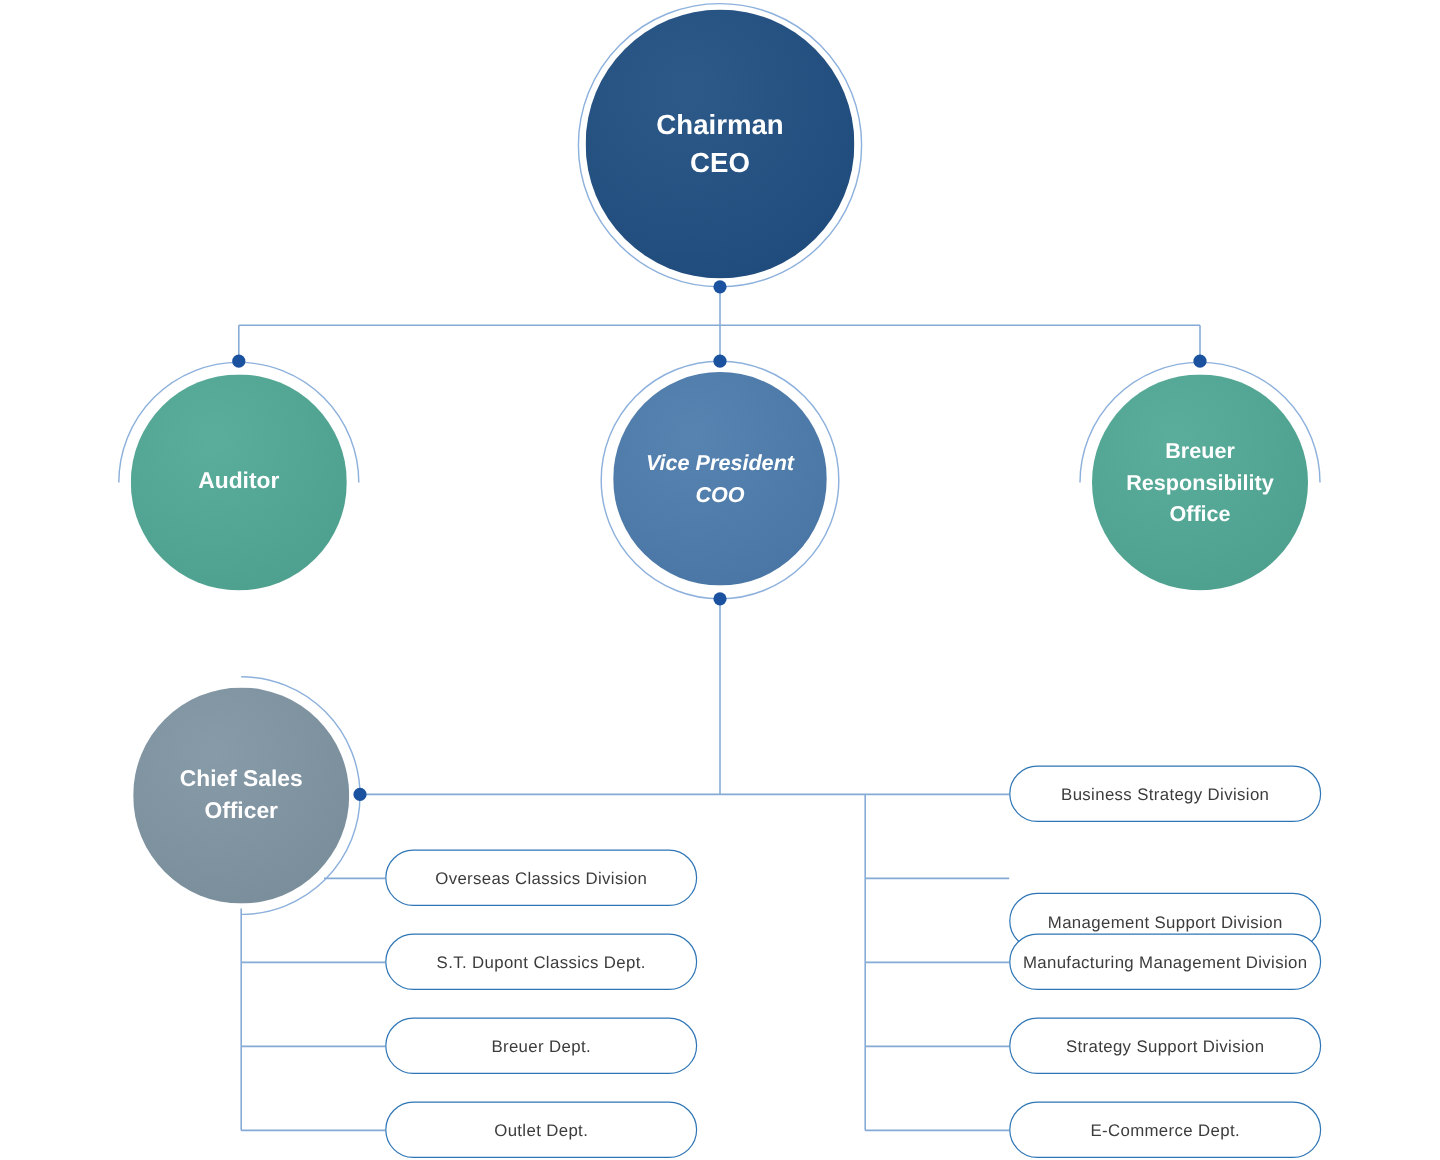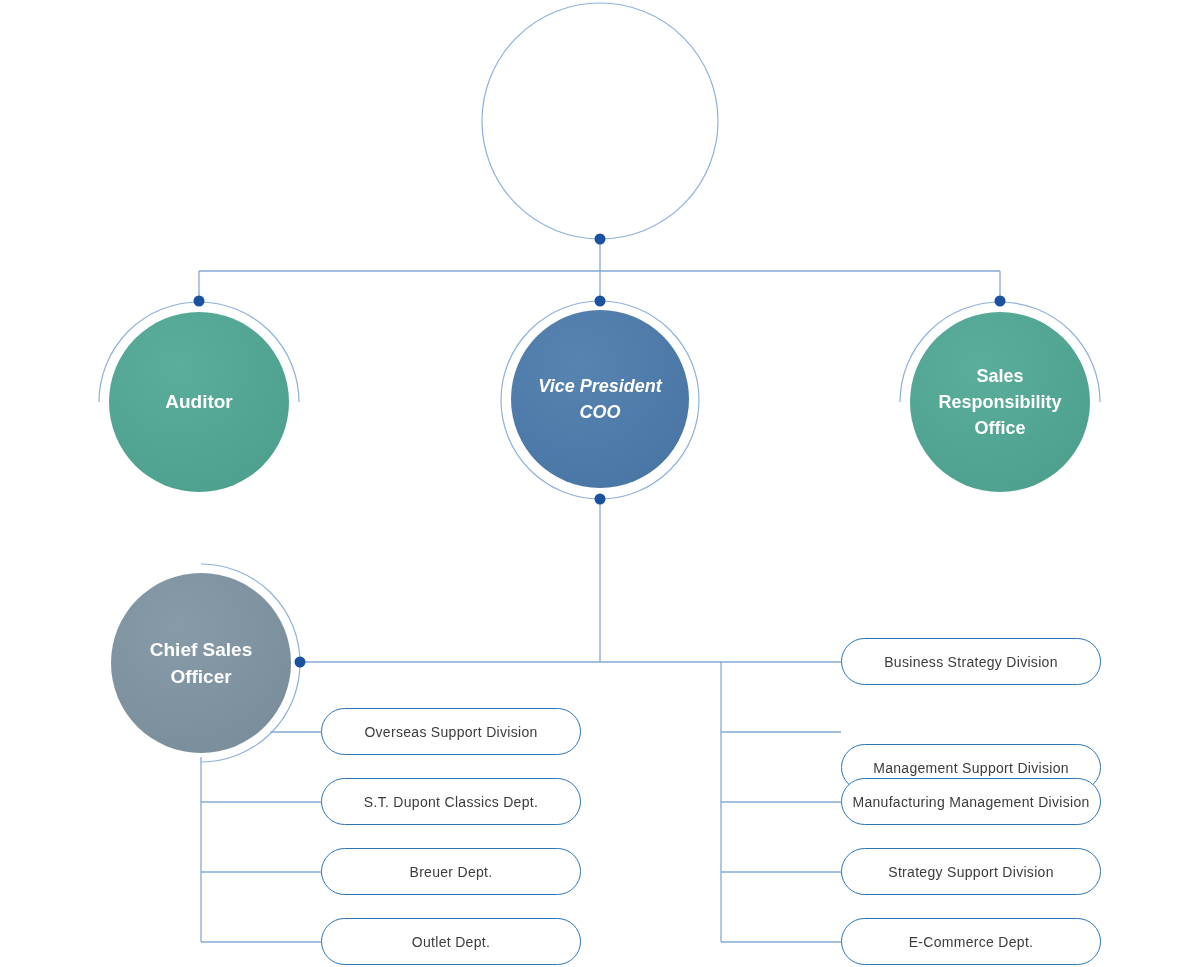--- a/index.html
+++ b/index.html
@@ -71,43 +71,47 @@
     <path d="M201 564 A99 99 0 0 1 201 762" fill="none" stroke="#8db1dc" stroke-width="1.2"></path>
 
     <circle cx="600" cy="239" r="5.5" fill="#1a52a0"></circle>
     <circle cx="199" cy="301" r="5.5" fill="#1a52a0"></circle>
     <circle cx="600" cy="301" r="5.5" fill="#1a52a0"></circle>
     <circle cx="1000" cy="301" r="5.5" fill="#1a52a0"></circle>
     <circle cx="600" cy="499" r="5.5" fill="#1a52a0"></circle>
     <circle cx="300" cy="662" r="5.5" fill="#1a52a0"></circle>
   </svg>
 
+  <div class="node" style="left: 488px; top: 8px; width: 224px; height: 224px; font-size: 23px; line-height: 31px; background-color: rgb(29, 77, 128);">
+    <span>Chairman</span>
+    <span>CEO</span>
+  </div>
 
   <div class="node" style="left: 109px; top: 312px; width: 180px; height: 180px; font-size: 19px; line-height: 26px; background-color: rgb(79, 167, 148); justify-content: center;">
     <span>Auditor</span>
   </div>
 
   <div class="node" style="left: 511px; top: 310px; width: 178px; height: 178px; font-size: 18px; line-height: 26px; background-color: rgb(74, 122, 171); font-style: italic;">
     <span>Vice President</span>
     <span>COO</span>
   </div>
 
   <div class="node" style="left: 910px; top: 312px; width: 180px; height: 180px; font-size: 18px; line-height: 26px; background-color: rgb(79, 167, 148);">
-    <span>Sales</span>
+    <span>Breuer</span>
     <span>Responsibility</span>
     <span>Office</span>
   </div>
 
   <div class="node" style="left: 111px; top: 573px; width: 180px; height: 180px; font-size: 19px; line-height: 27px; background-color: rgb(126, 147, 161);">
     <span>Chief Sales</span>
     <span>Officer</span>
   </div>
 
   <div class="dept-box" style="left:321px; top:708px;">
-    <span class="dept-label">Overseas Support Division</span>
+    <span class="dept-label">Overseas Classics Division</span>
   </div>
   <div class="dept-box" style="left:321px; top:778px;">
     <span class="dept-label">S.T. Dupont Classics Dept.</span>
   </div>
   <div class="dept-box" style="left:321px; top:848px;">
     <span class="dept-label">Breuer Dept.</span>
   </div>
   <div class="dept-box" style="left:321px; top:918px;">
     <span class="dept-label">Outlet Dept.</span>
   </div>

